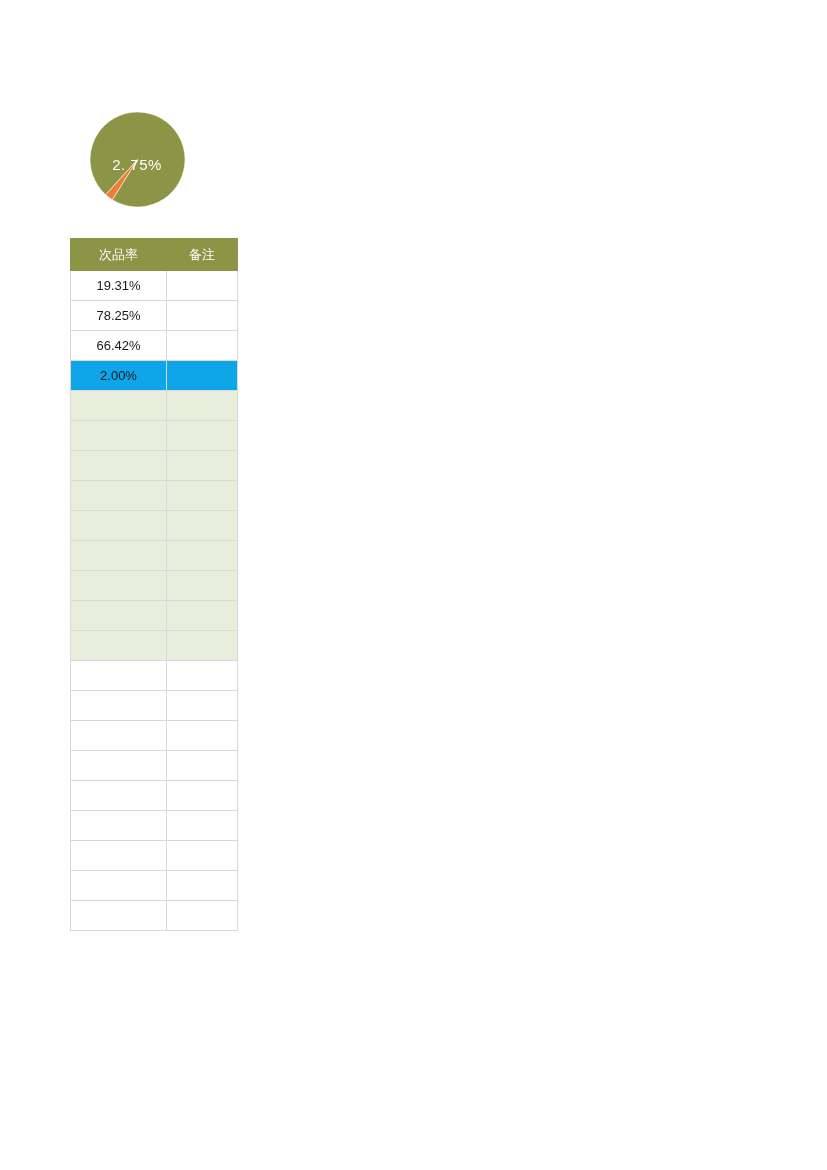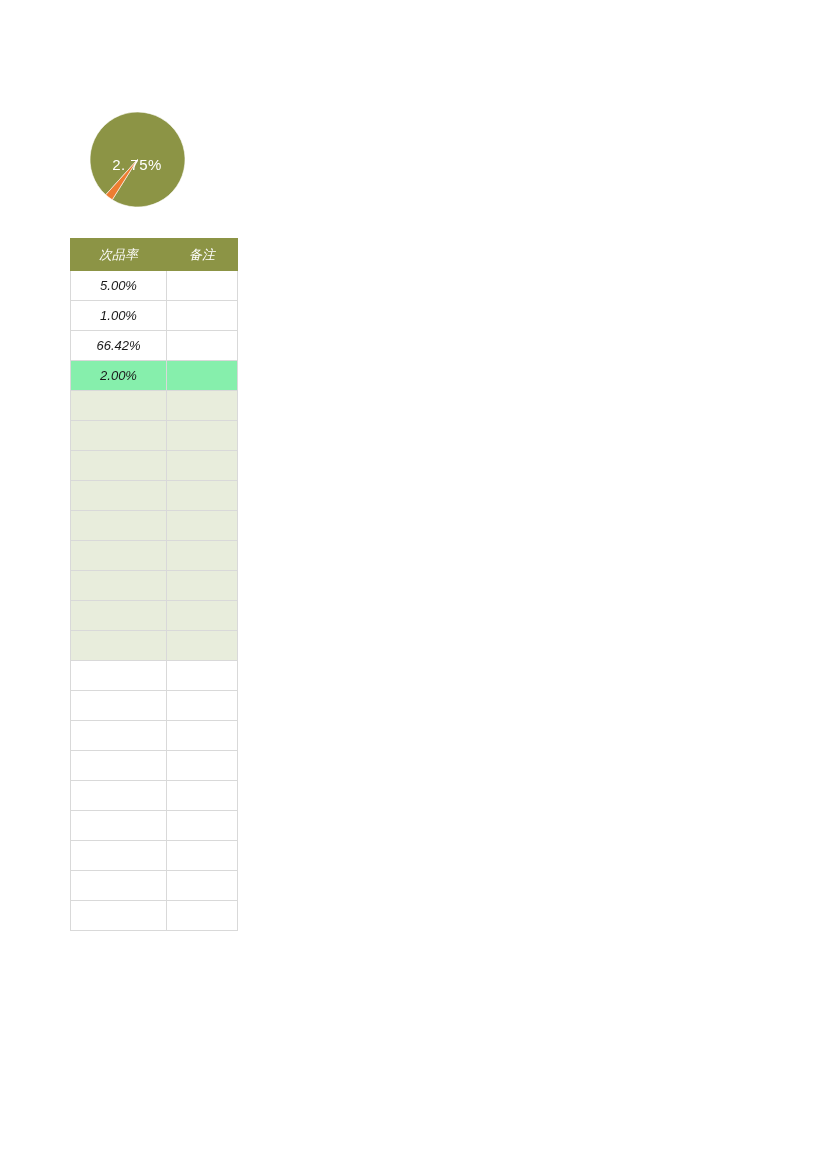--- a/index.html
+++ b/index.html
@@ -51,34 +51,33 @@
   #defect-rate-table td {
     height: 30px;
     padding: 0;
     margin: 0;
     text-align: center;
     vertical-align: middle;
     font-size: 13px;
     color: #1a1a1a;
     border: 1px solid #d9d9d9;
     box-sizing: border-box;
-    font-style: italic;
   }
 
   #defect-rate-table thead th {
     background: #8C9445;
     color: #ffffff;
     font-weight: normal;
     font-size: 13px;
     border: 1px solid #8C9445;
     height: 32px;
   }
 
   tr.row-white td { background: #ffffff; }
-  tr.row-peach td { background: #86efac; }
+  tr.row-peach td { background: #0ea5e9; }
   tr.row-green td { background: #E8EDDC; border-color: #cfd6c0; }
 </style>
 </head>
 <body>
 
 <div id="pie-chart-block">
   <svg id="pie-chart-svg" viewBox="0 0 95 95">
 
     <path id="slice-major" fill="#8C9445" stroke="#ffffff" stroke-width="0.6" d="M 47.5 47.5 L 15.72 82.80 A 47.5 47.5 0 1 1 22.26 87.74 Z"></path>
 
@@ -93,25 +92,25 @@
     <col class="col-remark">
   </colgroup>
   <thead>
     <tr>
       <th>次品率</th>
       <th>备注</th>
     </tr>
   </thead>
   <tbody id="table-body">
       <tr class="row-white">
-        <td>5.00%</td>
+        <td>19.31%</td>
         <td></td>
       </tr>
       <tr class="row-white">
-        <td>1.00%</td>
+        <td>78.25%</td>
         <td></td>
       </tr>
       <tr class="row-white">
         <td>66.42%</td>
         <td></td>
       </tr>
       <tr class="row-peach">
         <td>2.00%</td>
         <td></td>
       </tr>

